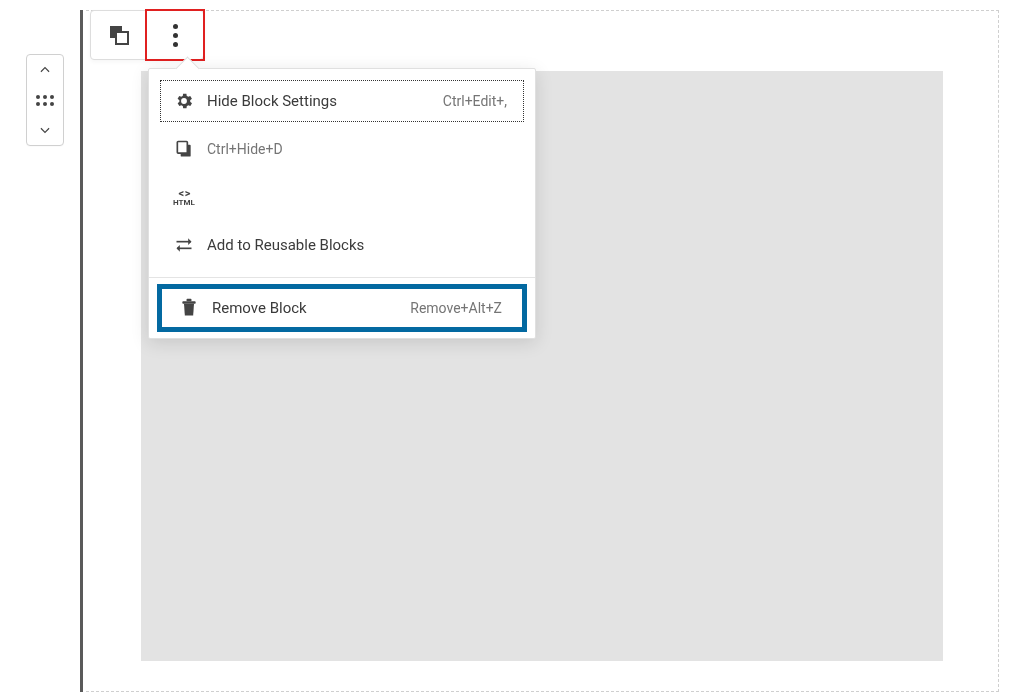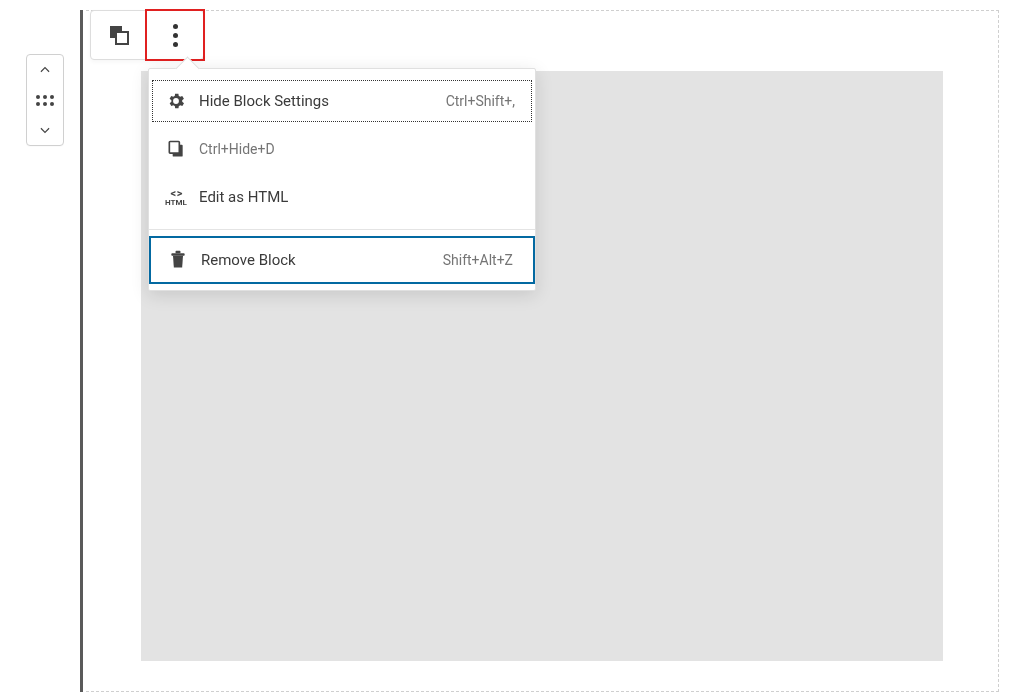--- a/index.html
+++ b/index.html
@@ -48,32 +48,32 @@
   .menu{
     position:absolute;left:148px;top:68px;width:388px;
     background:#fff;border:1px solid #e0e0e0;border-radius:2px;
     box-shadow:0 4px 18px rgba(0,0,0,0.12);
   }
   .menu::before{ 
     content:"";position:absolute;top:-9px;left:30px;width:16px;height:16px;
     background:#fff;border-left:1px solid #e0e0e0;border-top:1px solid #e0e0e0;
     transform:rotate(45deg);
   }
-  .menu-group{padding:8px 0;}
+  .menu-group{padding:8px 8px;}
   .menu-sep{height:1px;background:#e4e4e4;}
   .menu-item{
     display:flex;align-items:center;height:48px;padding:0 20px 0 14px;
     font-size:15px;color:#3b3b3b;cursor:pointer;position:relative;
   }
   .menu-item .mi-icon{width:26px;display:flex;align-items:center;justify-content:center;margin-right:10px;color:#444;}
   .menu-item .mi-icon svg{width:20px;height:20px;fill:#444;}
   .menu-item .mi-label{flex:1;}
   .menu-item .mi-shortcut{color:#757575;font-size:14px;}
   .menu-item.focused{outline:1px dotted #333;outline-offset:-4px;}
-  .menu-item.hl-red{border:2px solid #0369a1;margin:-2px 0;}
+  .menu-item.hl-red{border:5px solid #0369a1;margin:-2px 0;}
   .mi-icon.html-ic{font-size:8px;font-weight:700;line-height:1;text-align:center;display:flex;flex-direction:column;color:#444;}
   .mi-icon.html-ic .arrows{font-size:11px;letter-spacing:-1px;}
 </style>
 </head>
 <body>
 
 <div class="mover">
   <div class="mover-btn">
     <svg viewBox="0 0 24 24">
         <polyline points="5 15 12 8 19 15"></polyline>
@@ -122,53 +122,64 @@
 <div class="menu">
   <div class="menu-group">
 
     <div class="menu-item focused">
       <span class="mi-icon">
         <svg viewBox="0 0 24 24">
             <path d="M19.4 13a7.8 7.8 0 0 0 .1-1 7.8 7.8 0 0 0-.1-1l2.1-1.6-2-3.5-2.5 1a7.6 7.6 0 0 0-1.7-1l-.4-2.6h-4l-.4 2.6a7.6 7.6 0 0 0-1.7 1l-2.5-1-2 3.5L6.5 11a7.8 7.8 0 0 0-.1 1 7.8 7.8 0 0 0 .1 1l-2.1 1.6 2 3.5 2.5-1a7.6 7.6 0 0 0 1.7 1l.4 2.6h4l.4-2.6a7.6 7.6 0 0 0 1.7-1l2.5 1 2-3.5Zm-7.4 2.5A3.5 3.5 0 1 1 15.5 12 3.5 3.5 0 0 1 12 15.5Z"></path>
           </svg>
       </span>
       <span class="mi-label">Hide Block Settings</span>
-      <span class="mi-shortcut">Ctrl+Shift+,</span>
+      <span class="mi-shortcut">Ctrl+Edit+,</span>
     </div>
 
     <div class="menu-item">
       <span class="mi-icon">
         <svg viewBox="0 0 24 24">
             <rect x="8" y="7" width="12" height="14" rx="1"></rect>
             <rect x="4" y="3" width="12" height="14" rx="1" fill="#fff" stroke="#444" stroke-width="2"></rect>
           </svg>
       </span>
       <span class="mi-shortcut">Ctrl+Hide+D</span>
     </div>
 
     <div class="menu-item">
       <span class="mi-icon html-ic">
         <span class="arrows">&lt;&nbsp;&gt;</span>
           <span>HTML</span>
       </span>
-      <span class="mi-label">Edit as HTML</span>
       <span class="mi-shortcut"></span>
     </div>
 
+    <div class="menu-item">
+      <span class="mi-icon">
+        <svg viewBox="0 0 24 24" fill="none" stroke="#444" stroke-width="2">
+          <polyline points="3 8 20 8"></polyline>
+            <polyline points="17 4 21 8 17 12" fill="#444" stroke="none"></polyline>
+          <polyline points="21 16 4 16"></polyline>
+            <polyline points="7 12 3 16 7 20" fill="#444" stroke="none"></polyline>
+        </svg>
+      </span>
+      <span class="mi-label">Add to Reusable Blocks</span>
+      <span class="mi-shortcut"></span>
+    </div>
 
   </div>
 
   <div class="menu-sep"></div>
 
   <div class="menu-group">
     <div class="menu-item hl-red">
       <span class="mi-icon">
         <svg viewBox="0 0 24 24">
             <path d="M6 7h12l-1 14H7Z"></path>
             <rect x="4" y="4" width="16" height="3" rx="1"></rect>
             <rect x="9" y="1" width="6" height="3" rx="1"></rect>
           </svg>
       </span>
       <span class="mi-label">Remove Block</span>
-      <span class="mi-shortcut">Shift+Alt+Z</span>
+      <span class="mi-shortcut">Remove+Alt+Z</span>
     </div>
   </div>
 </div>
 
 </body></html>

